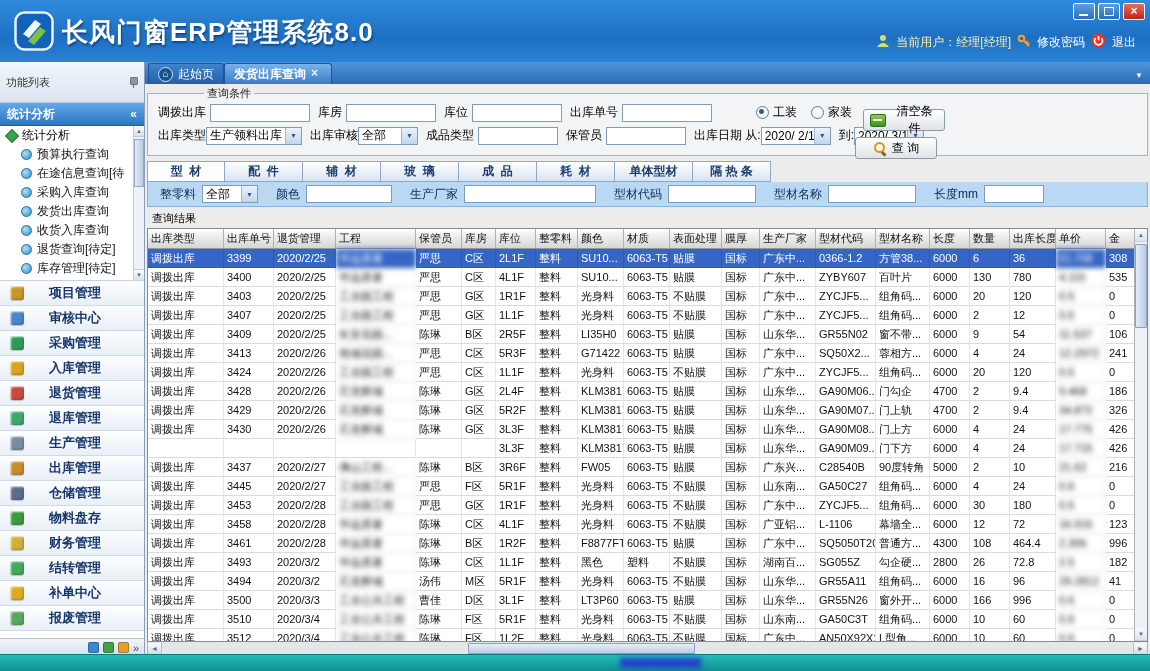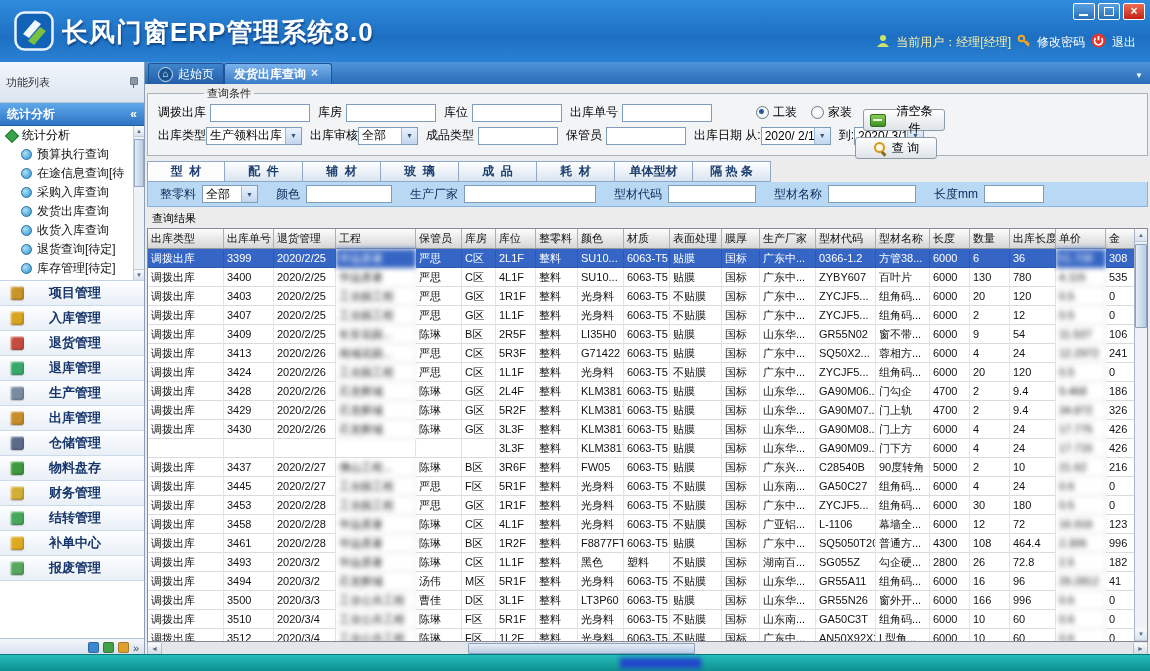--- a/index.html
+++ b/index.html
@@ -235,20 +235,28 @@
         <span class="sthumb"></span>
         <span class="sarr dn"></span>
       </div>
     </div>
     <div class="sb-menu">
         <div class="menu-item">
           <span class="micon" style="background: rgb(201, 148, 40);"></span>
           <span>项目管理</span>
         </div>
         <div class="menu-item">
+          <span class="micon" style="background: rgb(74, 134, 200);"></span>
+          <span>审核中心</span>
+        </div>
+        <div class="menu-item">
+          <span class="micon" style="background: rgb(47, 154, 88);"></span>
+          <span>采购管理</span>
+        </div>
+        <div class="menu-item">
           <span class="micon" style="background: rgb(217, 164, 30);"></span>
           <span>入库管理</span>
         </div>
         <div class="menu-item">
           <span class="micon" style="background: rgb(196, 75, 62);"></span>
           <span>退货管理</span>
         </div>
         <div class="menu-item">
           <span class="micon" style="background: rgb(57, 169, 106);"></span>
           <span>退库管理</span>

